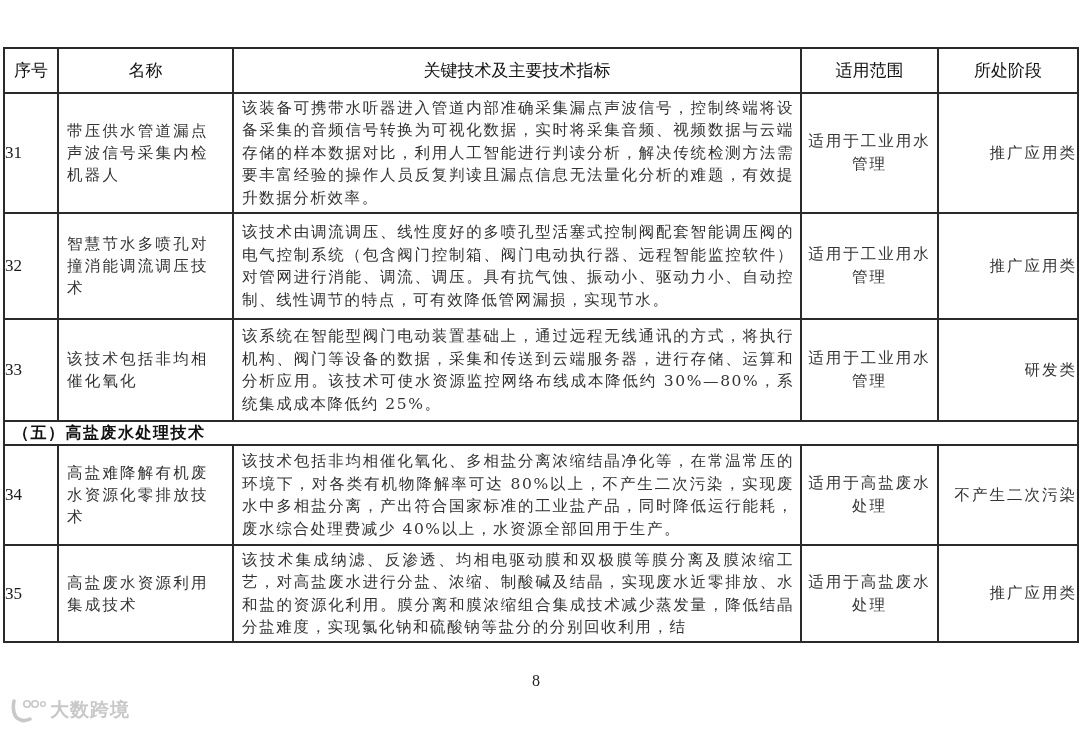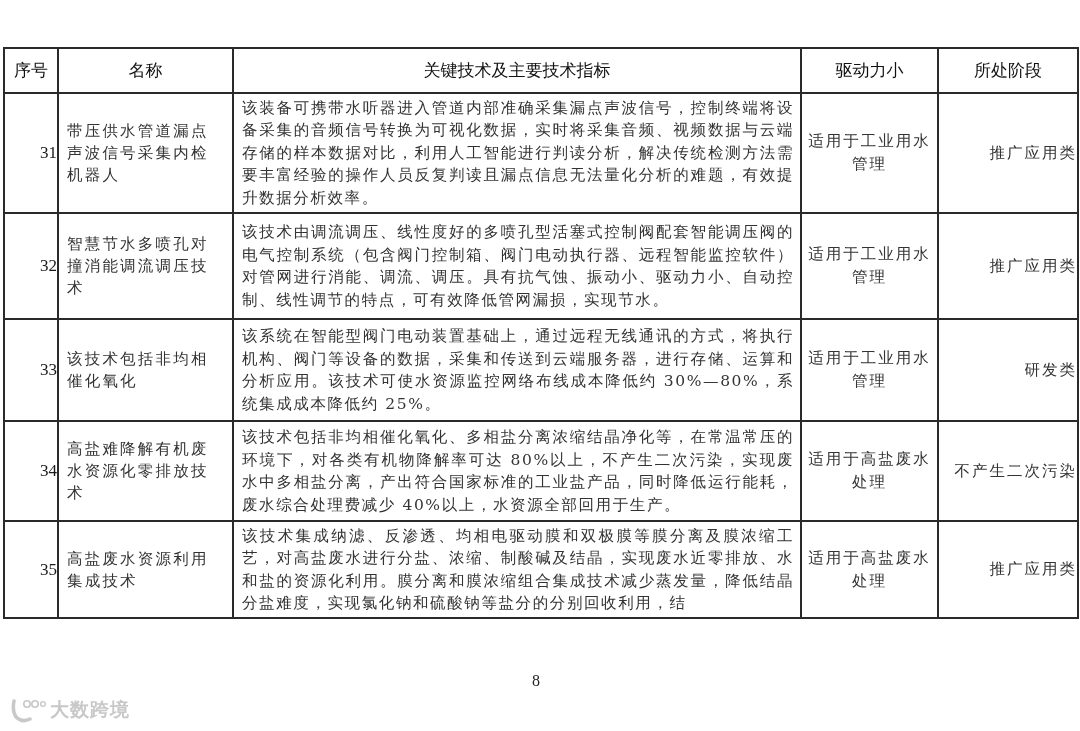--- a/index.html
+++ b/index.html
@@ -16,21 +16,21 @@
   }
   .tbl th {
     font-family: "DejaVu Sans", "Liberation Sans", sans-serif;
     font-weight: normal; font-size: 17px; height: 43px; text-align: center; color: #111; border-radius: 9px;
   }
   .c-no { width: 54px; }
   .c-name { width: 175px; }
   .c-desc { width: 568px; }
   .c-scope { width: 137px; }
   .c-stage { width: 140px; }
-  .num { text-align: right; font-size: 17px; font-family: "Liberation Serif", serif; border-radius: 23px; }
+  .num { text-align: left; font-size: 17px; font-family: "Liberation Serif", serif; border-radius: 23px; }
   .name { font-size: 15.5px; letter-spacing: 2.2px; line-height: 22px; padding: 0 6px 0 8px !important; color: #333; }
   .desc { font-size: 15.5px; letter-spacing: 1.6px; line-height: 22.5px; padding: 2px 6px 2px 8px !important; color: #333; text-align: justify; }
   .scope { text-align: center; font-size: 15.5px; letter-spacing: 2px; line-height: 23px; color: #333; padding: 0 2px !important; }
   .stage { text-align: right; font-size: 15.5px; letter-spacing: 2px; color: #333; }
   .section td {
     height: 22px; font-size: 16px; font-weight: bold; padding-left: 8px !important;
     letter-spacing: 1.5px; color: #111;
   }
   .page-num {
     position: absolute; left: 532px; top: 672px; font-size: 16px;
@@ -52,21 +52,21 @@
       <col class="c-name">
       <col class="c-desc">
       <col class="c-scope">
       <col class="c-stage">
   </colgroup>
   <thead>
     <tr>
       <th>序号</th>
       <th>名称</th>
       <th>关键技术及主要技术指标</th>
-      <th>驱动力小</th>
+      <th>适用范围</th>
       <th>所处阶段</th>
     </tr>
   </thead>
   <tbody>
     <tr style="height:120px">
       <td class="num">31</td>
       <td class="name">带压供水管道漏点声波信号采集内检机器人</td>
       <td class="desc">该装备可携带水听器进入管道内部准确采集漏点声波信号，控制终端将设备采集的音频信号转换为可视化数据，实时将采集音频、视频数据与云端存储的样本数据对比，利用人工智能进行判读分析，解决传统检测方法需要丰富经验的操作人员反复判读且漏点信息无法量化分析的难题，有效提升数据分析效率。</td>
       <td class="scope">适用于工业用水管理</td>
       <td class="stage">推广应用类</td>
@@ -77,20 +77,23 @@
       <td class="desc">该技术由调流调压、线性度好的多喷孔型活塞式控制阀配套智能调压阀的电气控制系统（包含阀门控制箱、阀门电动执行器、远程智能监控软件）对管网进行消能、调流、调压。具有抗气蚀、振动小、驱动力小、自动控制、线性调节的特点，可有效降低管网漏损，实现节水。</td>
       <td class="scope">适用于工业用水管理</td>
       <td class="stage">推广应用类</td>
     </tr>
     <tr style="height:102px">
       <td class="num">33</td>
       <td class="name">该技术包括非均相催化氧化</td>
       <td class="desc">该系统在智能型阀门电动装置基础上，通过远程无线通讯的方式，将执行机构、阀门等设备的数据，采集和传送到云端服务器，进行存储、运算和分析应用。该技术可使水资源监控网络布线成本降低约 30%—80%，系统集成成本降低约 25%。</td>
       <td class="scope">适用于工业用水管理</td>
       <td class="stage">研发类</td>
+    </tr>
+    <tr class="section">
+      <td colspan="5">（五）高盐废水处理技术</td>
     </tr>
     <tr style="height:100px">
       <td class="num">34</td>
       <td class="name">高盐难降解有机废水资源化零排放技术</td>
       <td class="desc">该技术包括非均相催化氧化、多相盐分离浓缩结晶净化等，在常温常压的环境下，对各类有机物降解率可达 80%以上，不产生二次污染，实现废水中多相盐分离，产出符合国家标准的工业盐产品，同时降低运行能耗，废水综合处理费减少 40%以上，水资源全部回用于生产。</td>
       <td class="scope">适用于高盐废水处理</td>
       <td class="stage">不产生二次污染</td>
     </tr>
     <tr style="height:97px">
       <td class="num">35</td>

